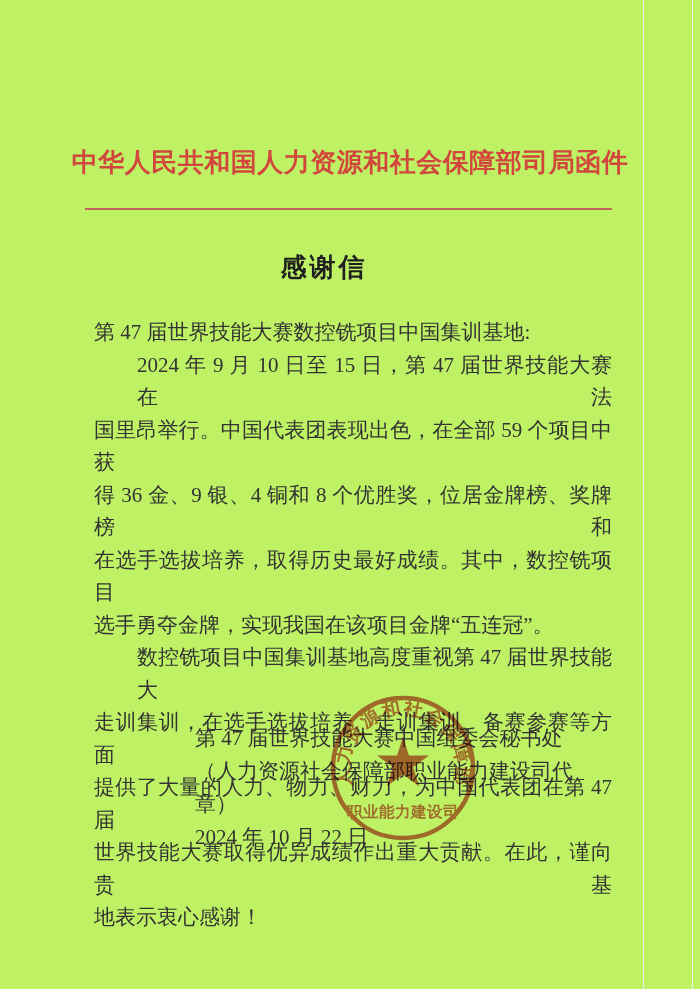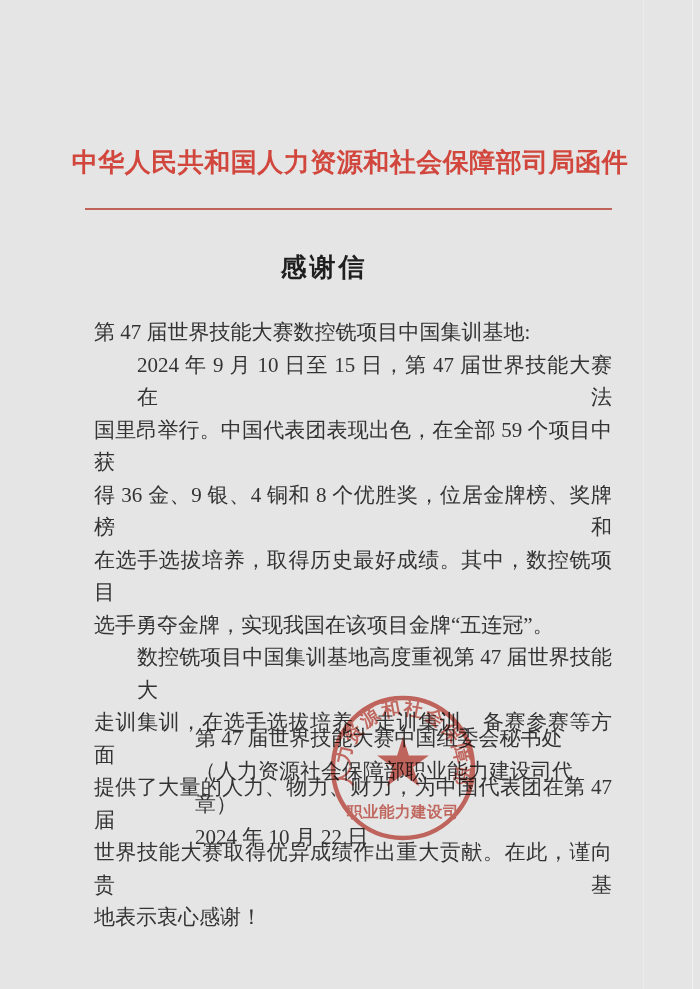--- a/index.html
+++ b/index.html
@@ -4,21 +4,21 @@
 <style>
   html, body { margin: 0; padding: 0; }
   body {
     width: 700px; height: 989px;
     background: #ffffff;
     position: relative;
     overflow: hidden;
     font-family: "Liberation Serif", "DejaVu Serif", serif;
     color: #333;
   }
-  .page { position: absolute; inset: 0; background: #e5e5e5; }
+  .page { position: absolute; inset: 0; background: #bef264; }
 
   
   .edge-line { position: absolute; top: 0; bottom: 0; width: 1px; }
   .edge-line.inner { left: 643px; background: #ebebeb; }
   .edge-line.outer { left: 692px; background: #f1f1f1; }
 
   .letterhead {
     position: absolute; top: 145px; left: 0; width: 700px;
     text-align: center;
     font-size: 26px; font-weight: 700;

